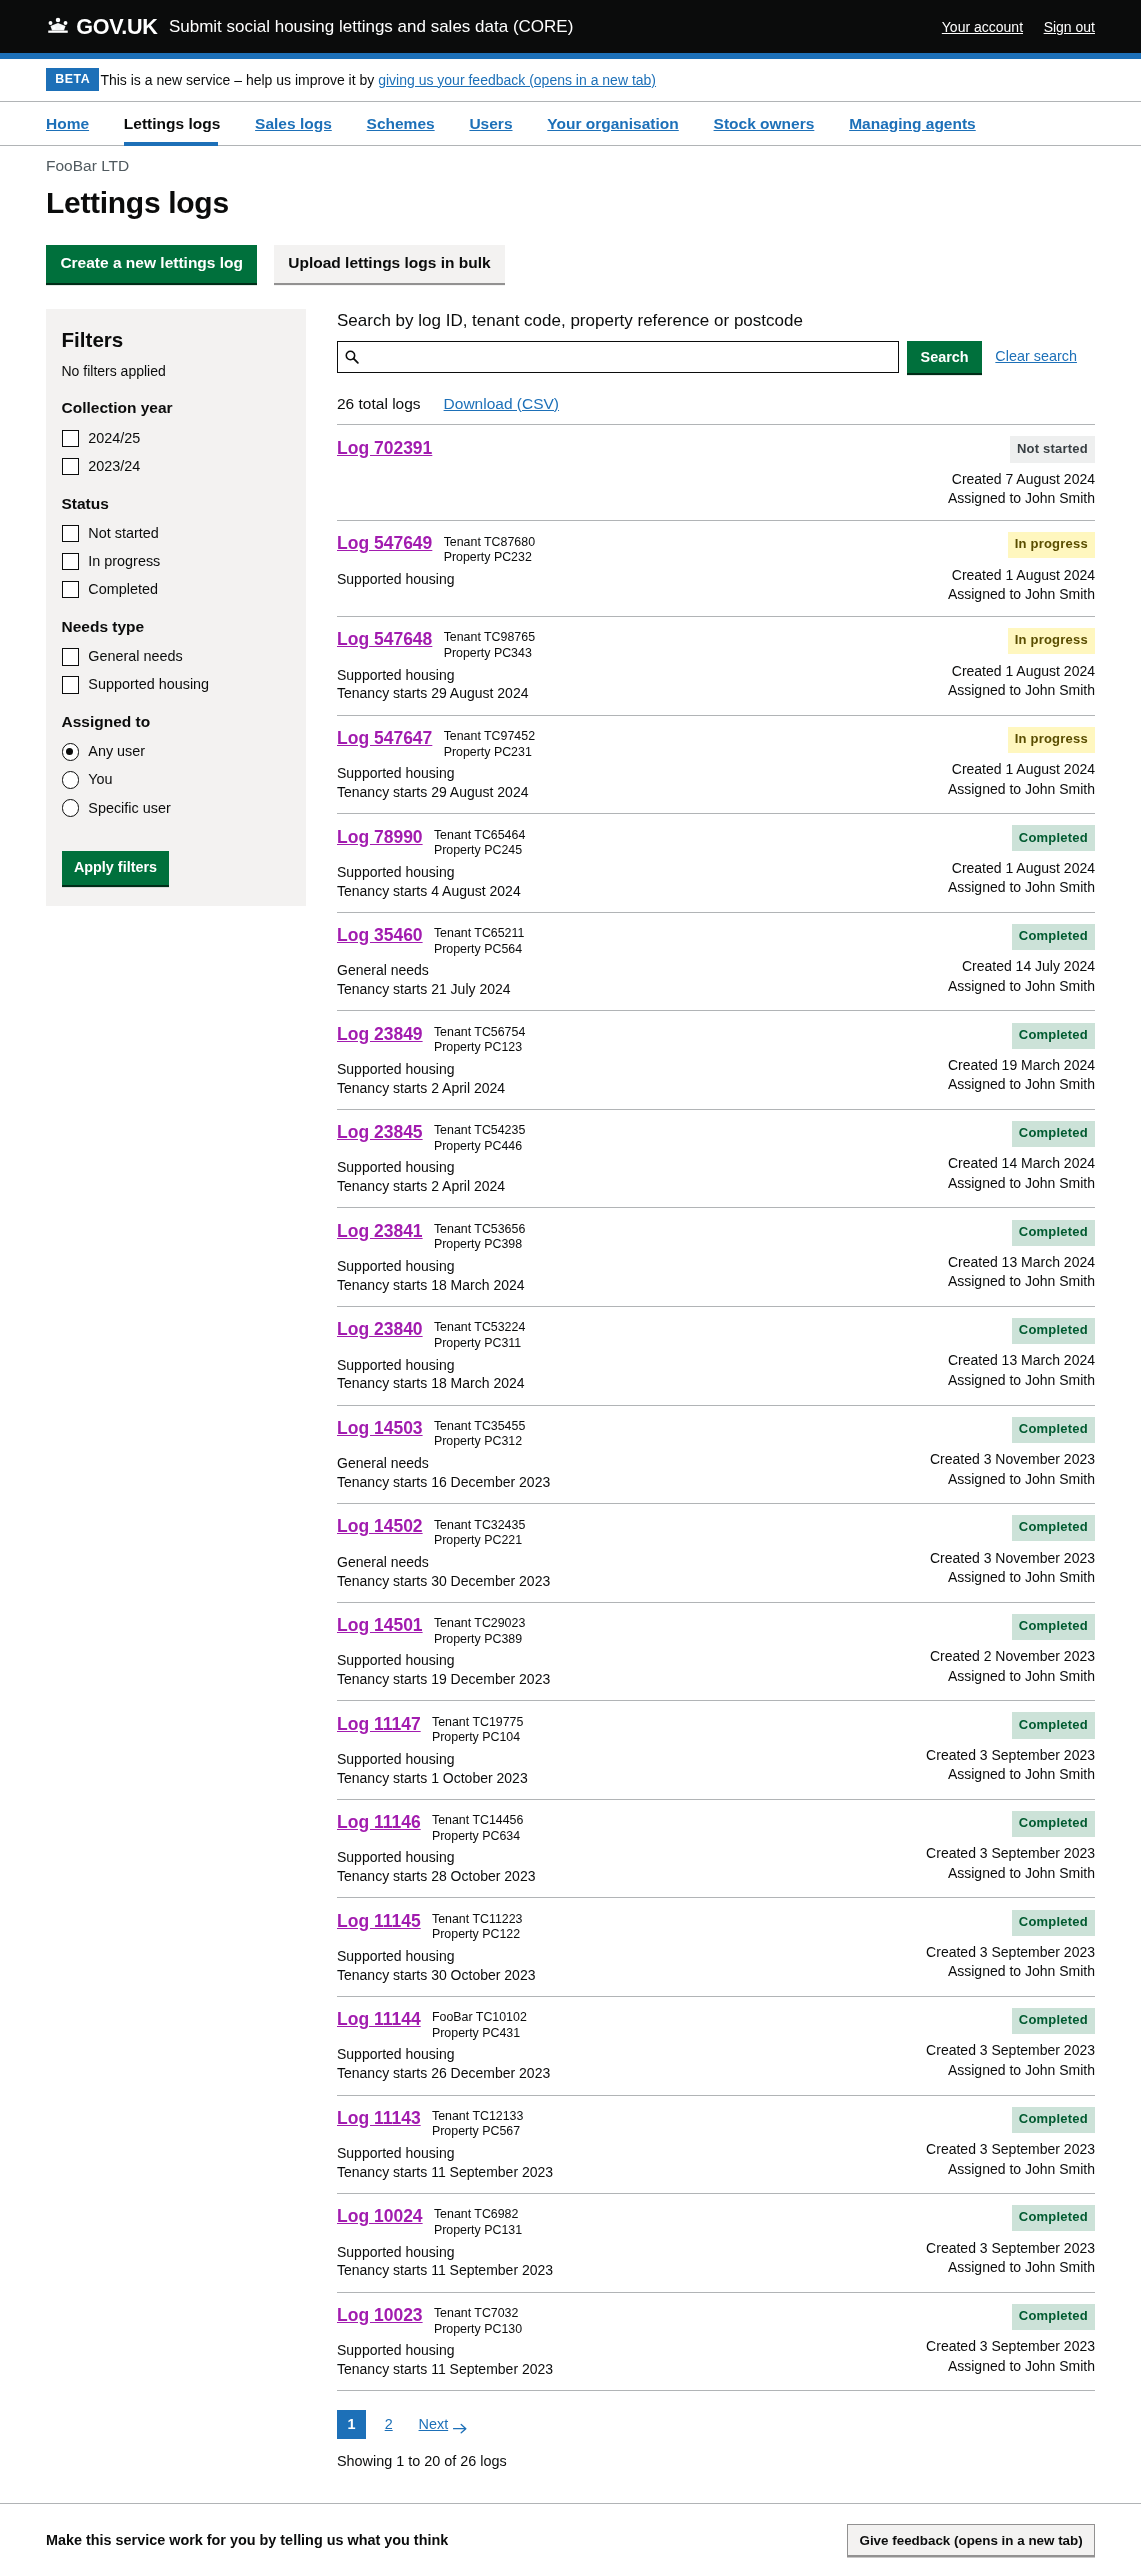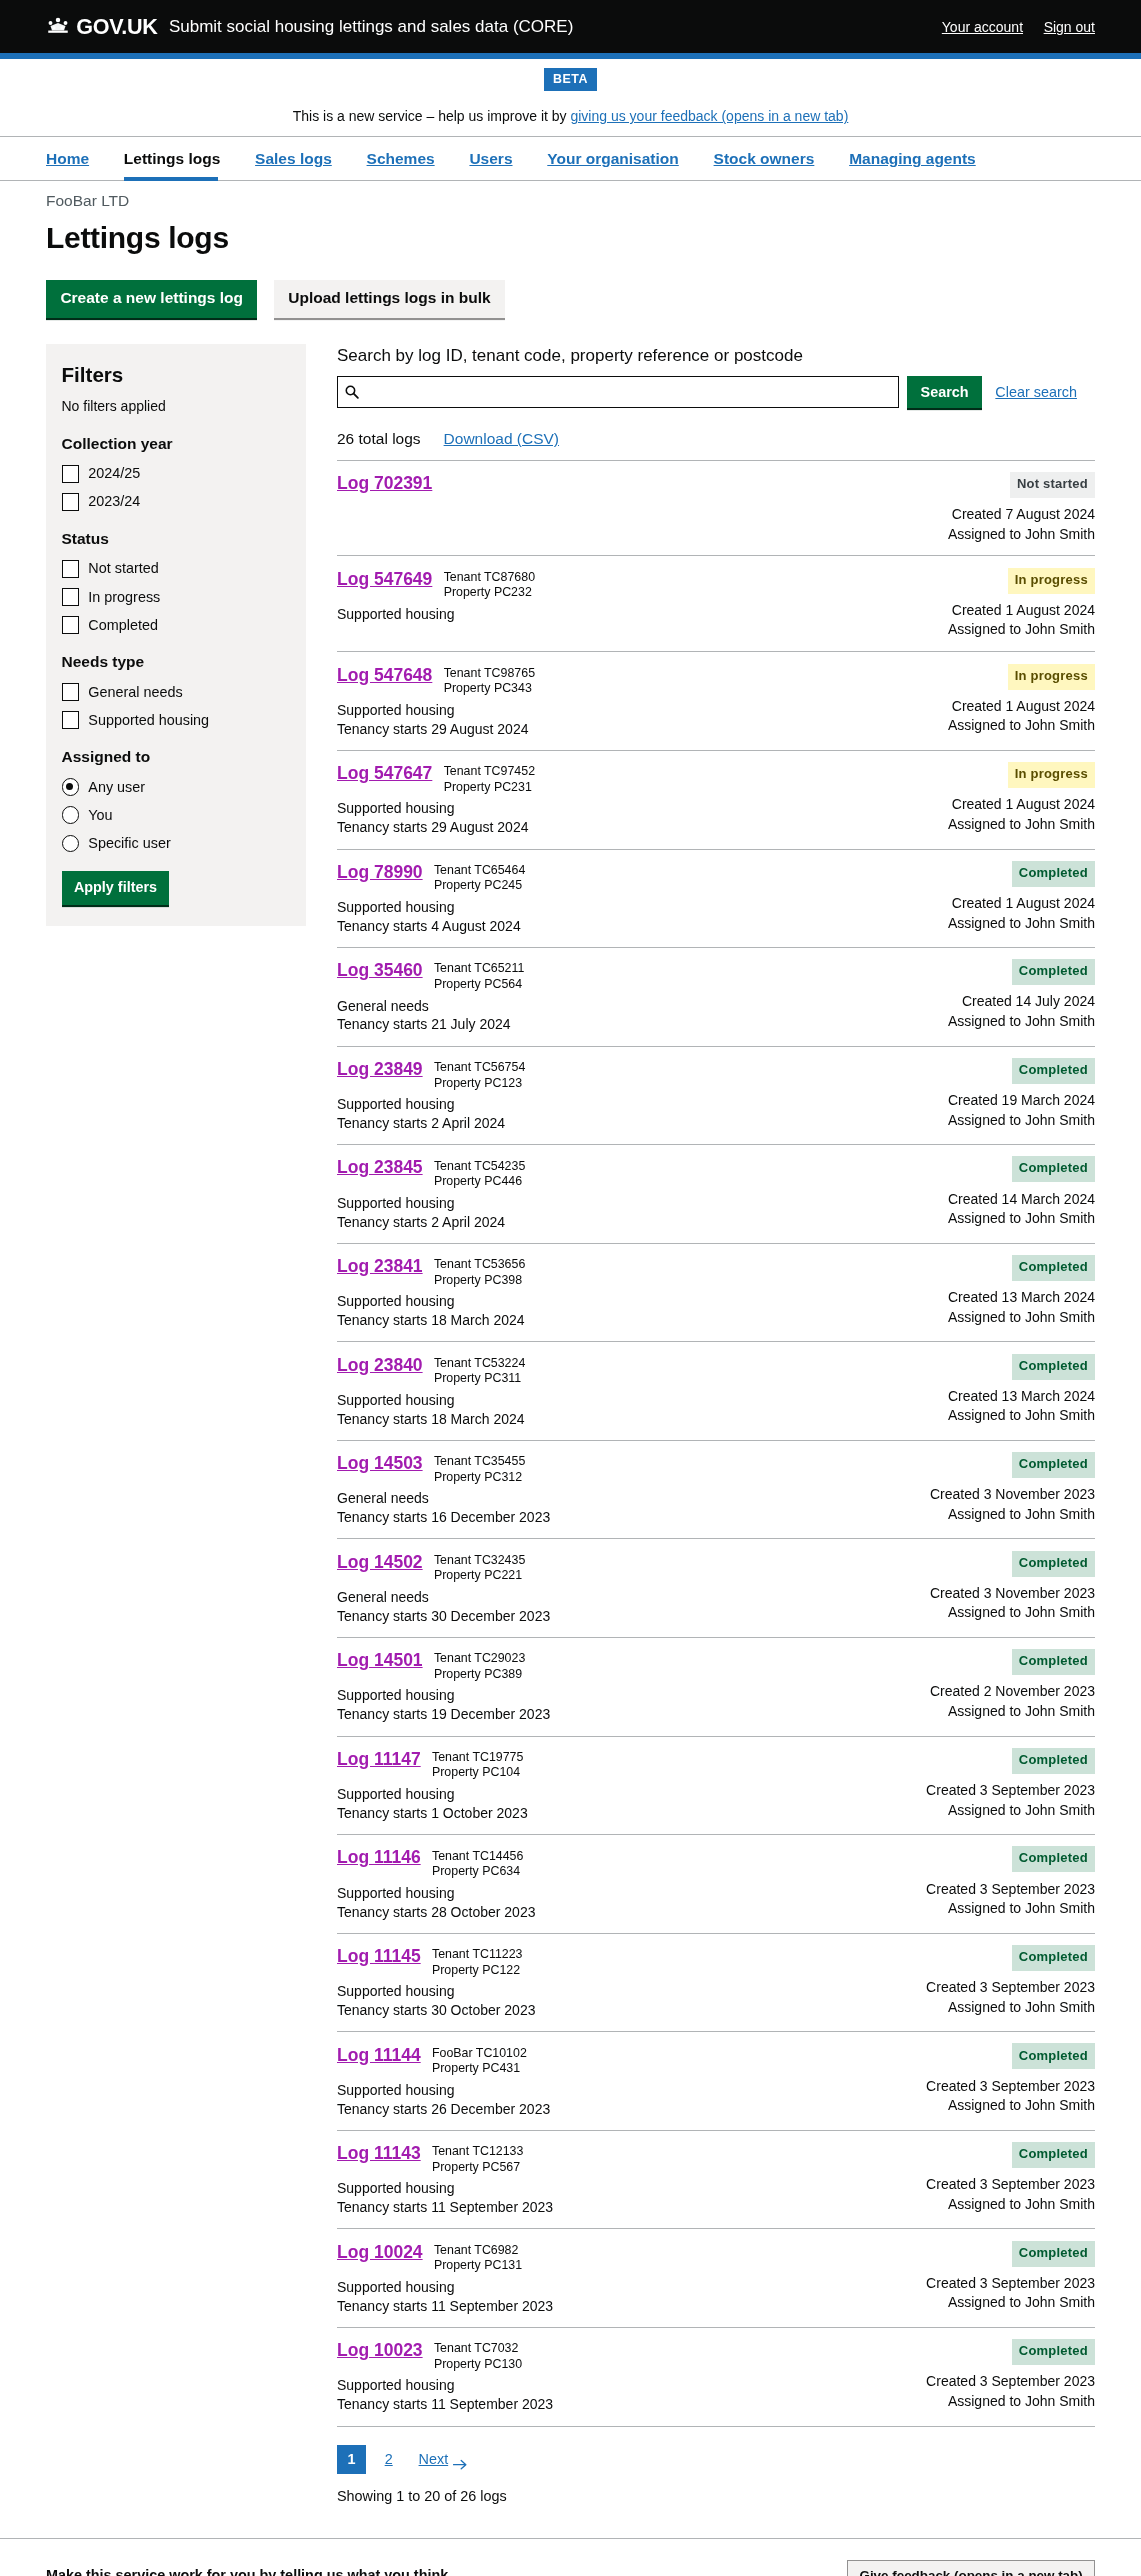--- a/index.html
+++ b/index.html
@@ -64,23 +64,22 @@
   }
   .header-links a { color: #ffffff; text-decoration: underline; }
 
   
   .phase-banner {
     border-bottom: 1px solid #b1b4b6;
     background: #ffffff;
   }
   .phase-inner {
     width: 1095px; margin: 0 auto; padding: 9.3px 23px;
-    display: flex; align-items: center; gap: 15px;
+    display: flex; align-items: center; gap: 1px;
     font-size: 14px;
-    flex-direction: column;
   }
   .phase-tag {
     background: #1d70b8; color: #fff;
     font-weight: bold; font-size: 12.4px;
     padding: 2.6px 9.3px;
     letter-spacing: 0.5px;
     text-transform: uppercase;
   }
   .phase-text { color: #0b0c0c; }
   .phase-text a { color: #1d70b8; }
@@ -197,21 +196,21 @@
     width: 7.2px; height: 7.2px;
     border-radius: 50%;
     background: #0b0c0c;
   }
   .apply-btn {
     background: #00703c; color: #fff;
     font-size: 14.4px; font-weight: bold;
     padding: 8.2px 12.4px 9.8px 12.4px;
     border: 0; box-shadow: 0 2.1px 0 #002d18;
     cursor: pointer;
-    margin-top: 2px;
+    margin-top: 17px;
   }
 
   
   .search-label {
     font-size: 17px;
     margin-bottom: 7.2px;
     display: block;
   }
   .search-row { display: flex; align-items: stretch; gap: 0; margin-bottom: 19.6px; }
   .search-input-wrap {

